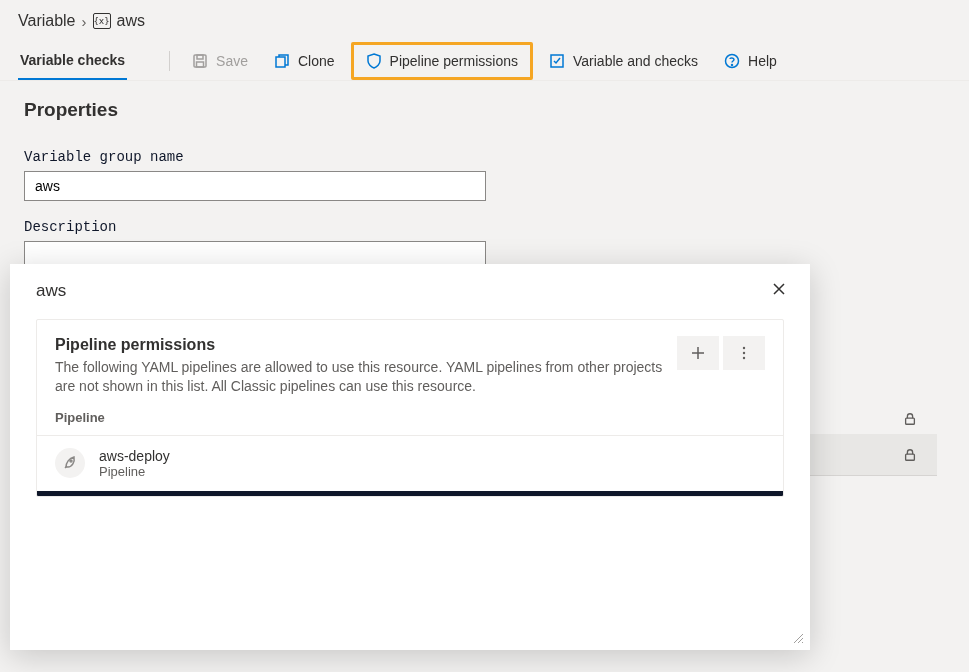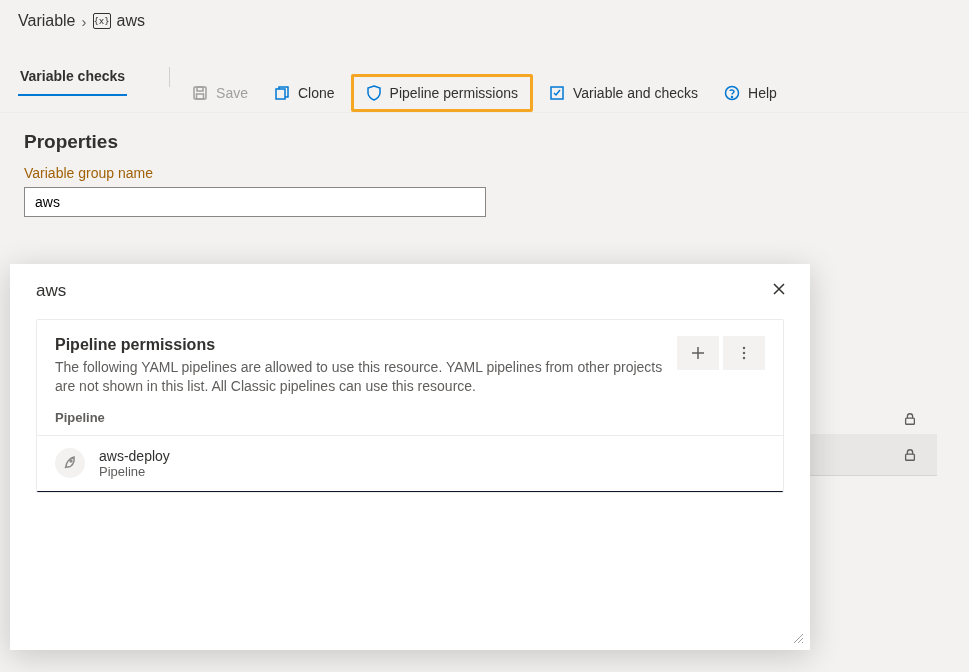--- a/index.html
+++ b/index.html
@@ -64,44 +64,44 @@
       width:1px; height:20px; background:#d2d0ce; margin:0 6px;
     }
     .tool-btn {
       display: inline-flex;
       align-items: center;
       gap: 8px;
       padding: 6px 10px;
       cursor: pointer;
       font-size: 14px;
       color: #323130;
-      margin-top: 32px;
     }
     .tool-btn.disabled { color: #a19f9d; cursor: default; }
     .tool-btn svg { width:16px; height:16px; }
     .icon-blue { stroke: #0078d4; fill:none; }
     .icon-gray { stroke: #a19f9d; fill:none; }
     .highlight-box {
       border: 3px solid #f5a623;
       border-radius: 2px;
     }
 
     
     .form-area {
       padding: 18px 24px;
     }
     .form-title {
       font-size: 19px;
       font-weight: 600;
-      margin-bottom: 12px;
+      margin-bottom: 28px;
     }
     .form-label {
       font-size: 14px;
       margin-bottom: 6px;
-      color: #a16207;
+      color: #0f172a;
+      font-family: Liberation Mono, monospace;
     }
     .text-input {
       width: 462px;
       padding: 6px 10px;
       border: 1px solid #8a8886;
       font-size: 14px;
       outline: none;
       background: #fff;
     }
     .form-group { margin-bottom: 18px; }
@@ -174,21 +174,21 @@
       cursor: pointer;
     }
     .btn-sq + .btn-sq { margin-left:4px; }
     .btn-sq svg { width:16px; height:16px; stroke:#605e5c; stroke-width:1.5; fill:none;}
 
     .pipeline-row {
       display: flex;
       align-items:center;
       gap: 14px;
       padding: 12px 18px;
-      border-bottom: 1px solid #0f172a;
+      border-bottom: 5px solid #0f172a;
     }
     .pipeline-avatar {
       width: 30px; height:30px; border-radius:50%;
       background:#f3f2f1;
       display:inline-flex; align-items:center; justify-content:center;
     }
     .pipeline-avatar svg { width:16px;height:16px; stroke:#8a8886; fill:none; stroke-width:1.5;}
     .pipeline-name { font-size:14px; color:#323130; }
     .pipeline-sub { font-size:13px; color:#605e5c; }
 
@@ -256,20 +256,24 @@
 </div>
 
 <div class="form-area">
   <div class="form-title">Properties</div>
 
   <div class="form-group">
     <div class="form-label">Variable group name</div>
     <input class="text-input" type="text" value="aws" style="">
   </div>
 
+  <div class="form-group">
+    <div class="form-label">Description</div>
+    <input class="text-input" type="text" value="" style="">
+  </div>
 </div>
 
 <div class="bg-lock-row r1">
   <svg class="lock-icon" viewBox="0 0 16 16">
       <rect x="3" y="7" width="10" height="7" rx="1"></rect>
       <path d="M5 7 V5 a3 3 0 0 1 6 0 V7"></path>
     </svg>
 </div>
 <div class="bg-lock-row r2">
   <svg class="lock-icon" viewBox="0 0 16 16">

